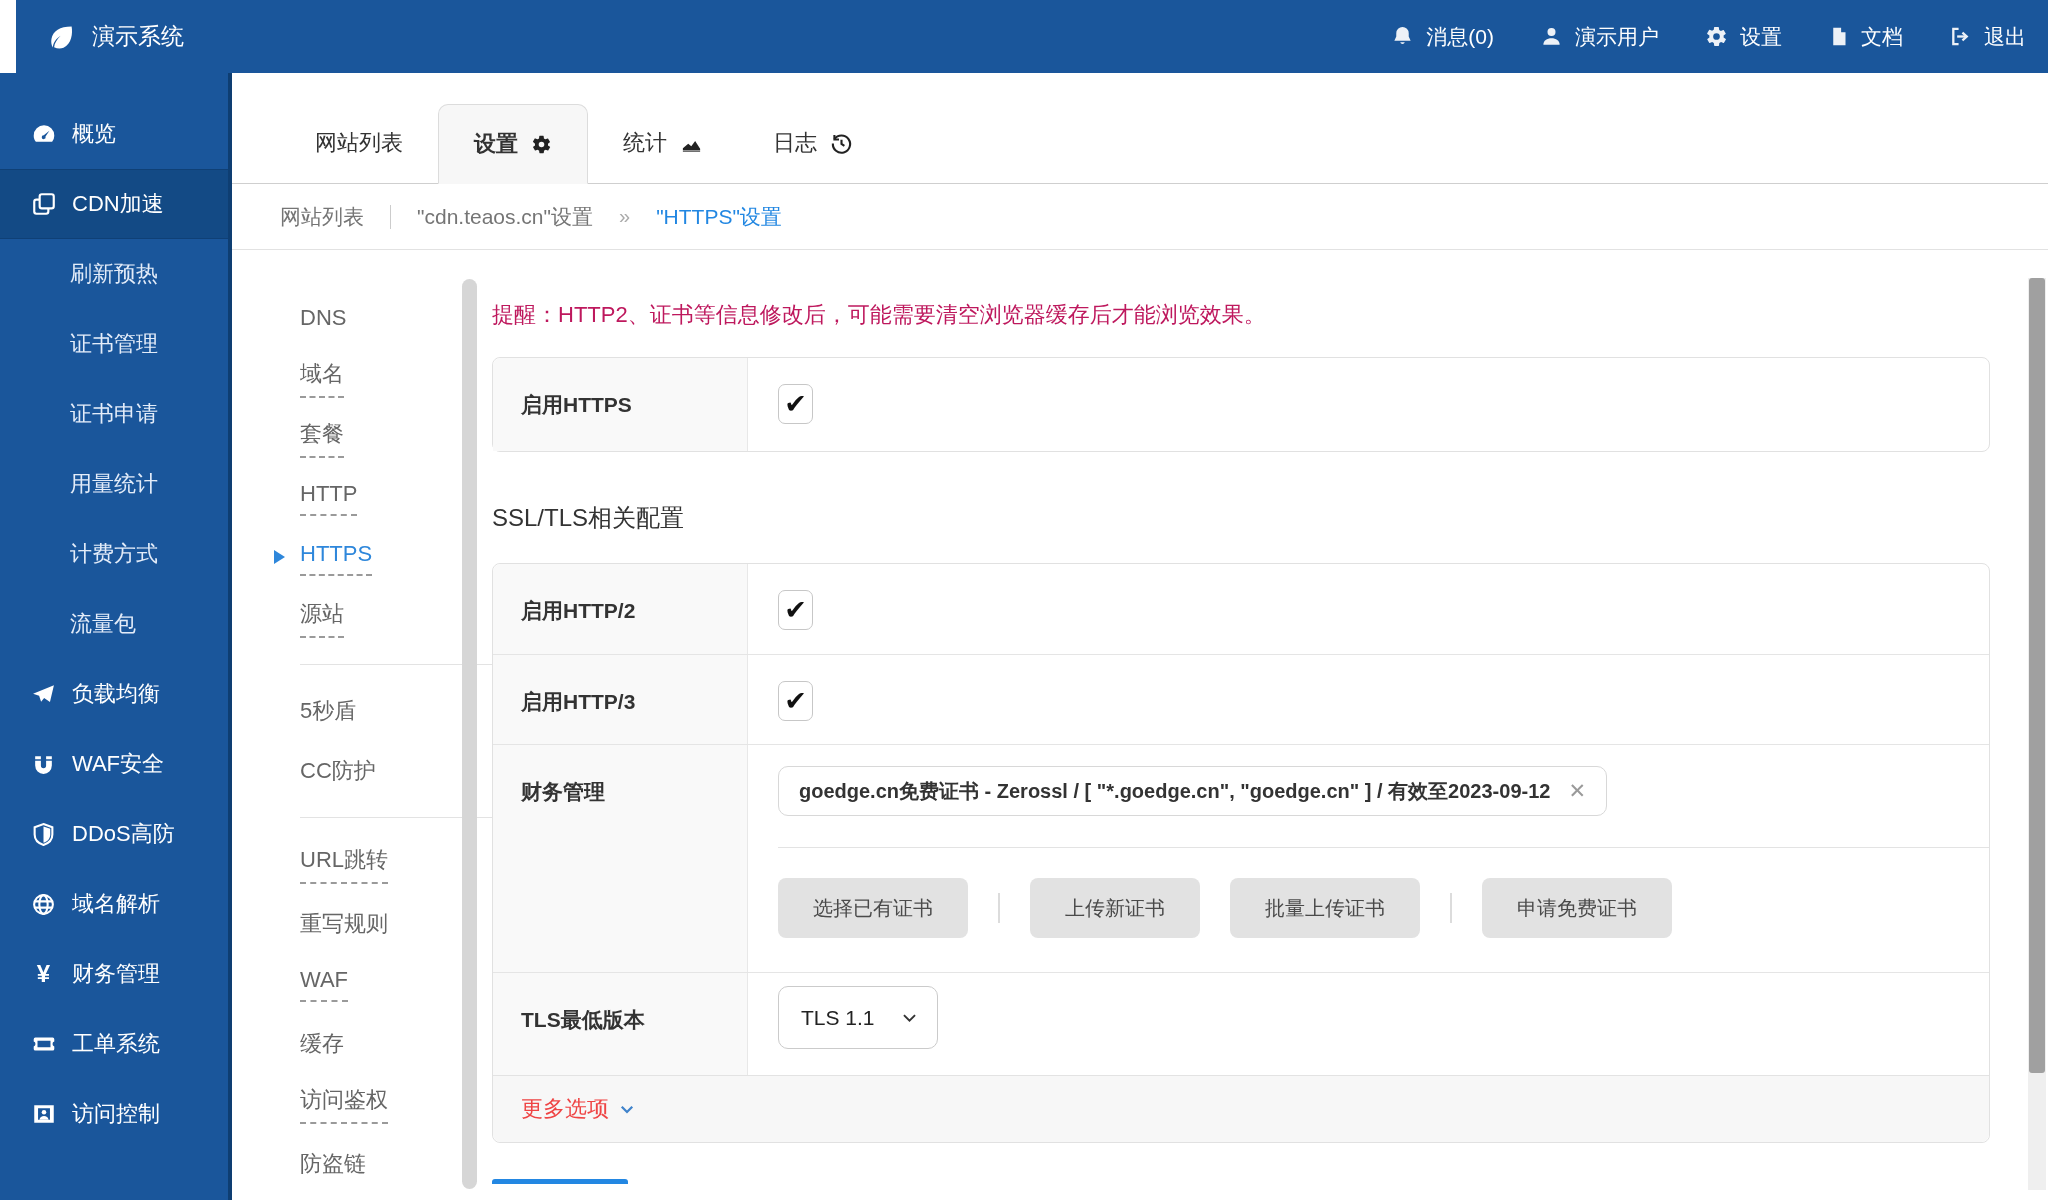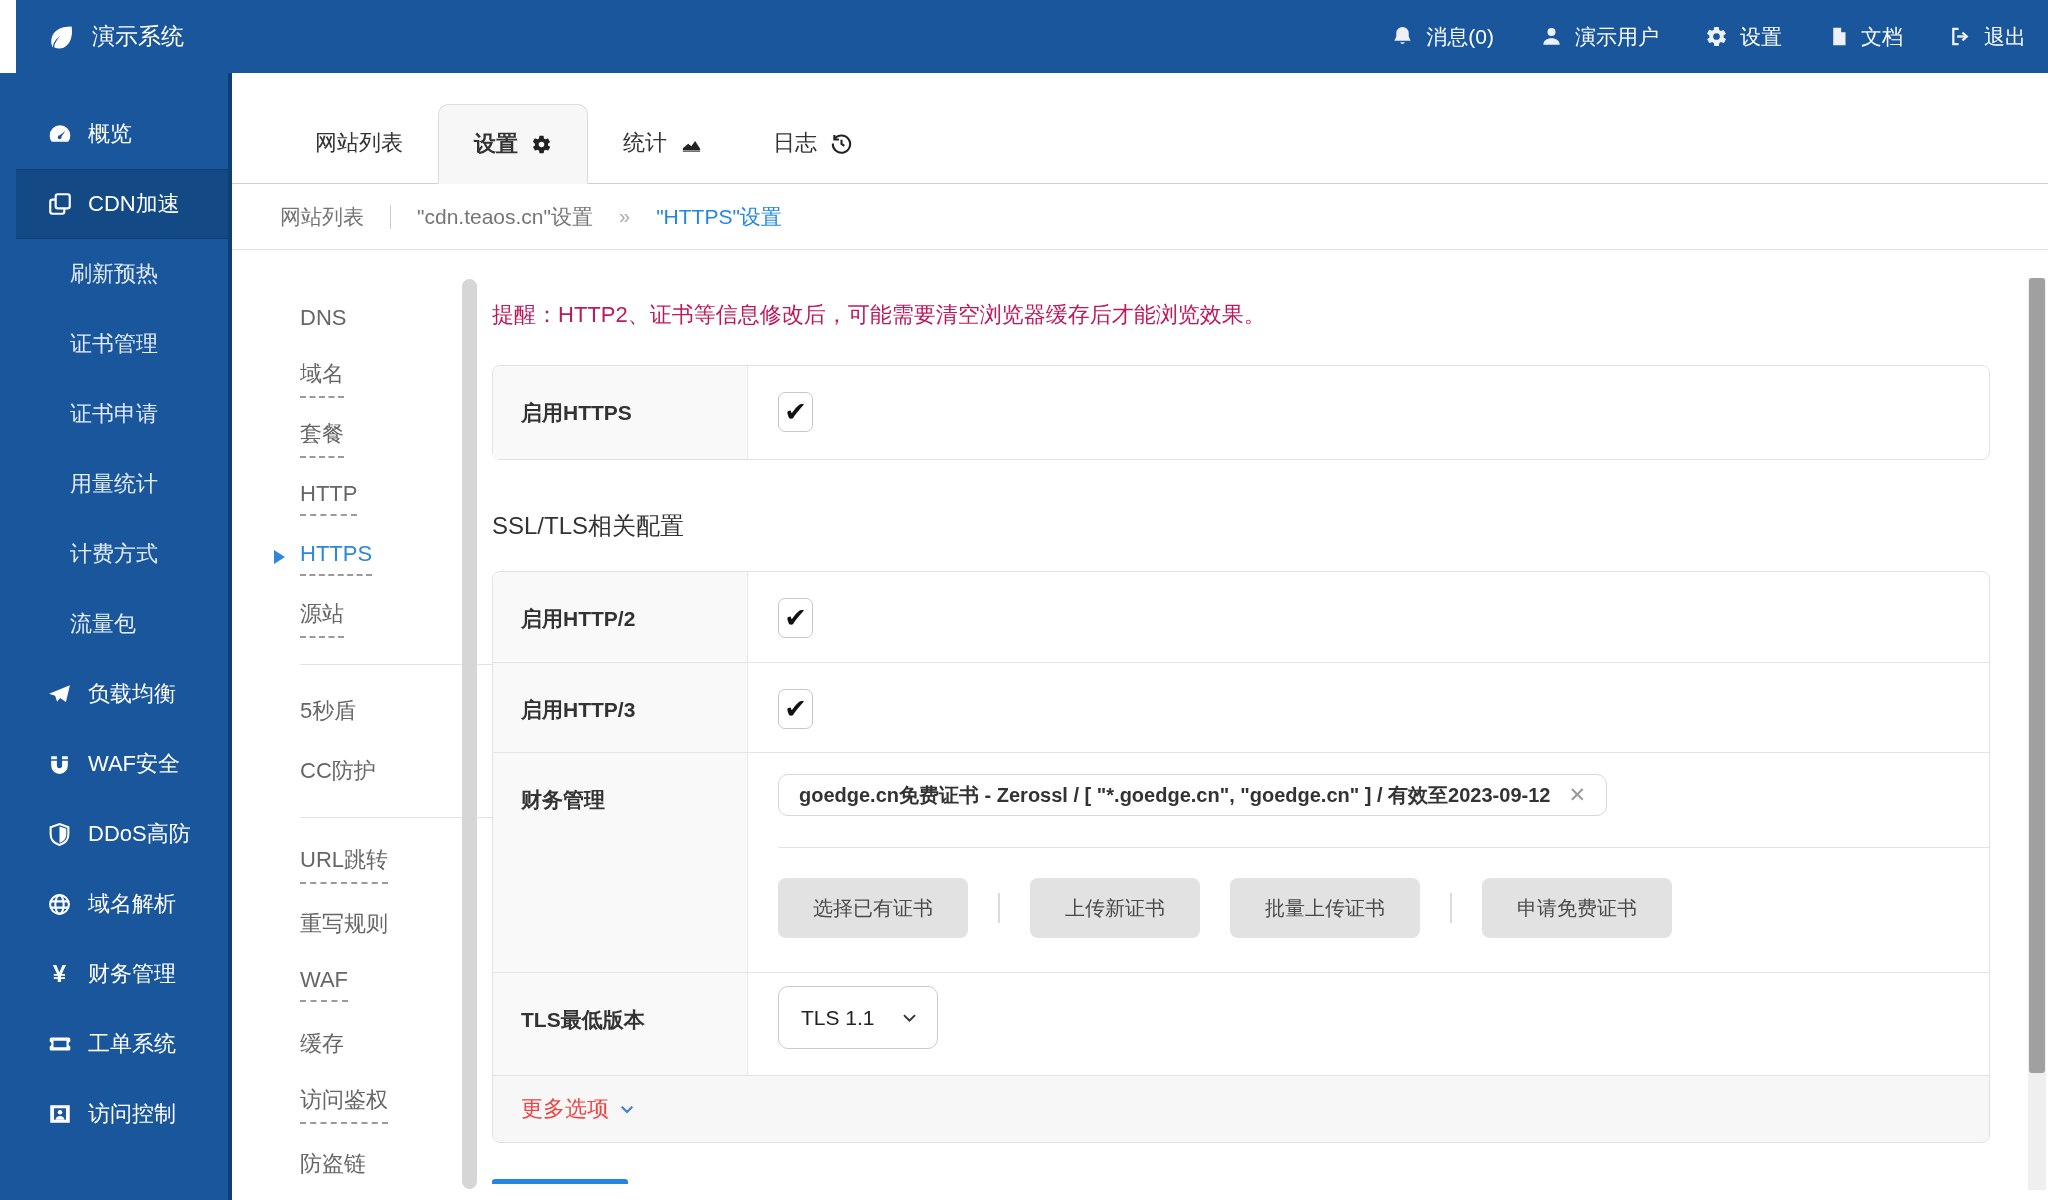--- a/index.html
+++ b/index.html
@@ -12,21 +12,21 @@
     display:flex; align-items:center; justify-content:space-between; color:#fff; z-index:5; }
   .logo { display:flex; align-items:center; gap:16px; padding-left:30px; font-size:23px; }
   .topnav { display:flex; align-items:center; gap:46px; padding-right:38px; }
   .topnav-item { display:flex; align-items:center; gap:12px; font-size:21px; color:#fff; cursor:pointer; }
   .topnav-item .icon { opacity:.92; }
 
   
   .sidebar { position:absolute; left:0; top:73px; width:232px; height:1127px; background:#1a569b;
     border-right:4px solid #0e3e72; padding-top:26px; color:#fff; }
   .nav-item { height:70px; display:flex; align-items:center; font-size:22px; cursor:pointer; }
-  .nav-main { padding-left:30px; gap:15px;margin-left:16px; }
+  .nav-main { padding-left:30px; gap:15px; }
   .nav-main .icon { width:27px; display:flex; justify-content:center; }
   .nav-sub { padding-left:70px; font-size:22px; color:#e3ecf9; }
   .nav-item.active { background:#134a85; border-top:1px solid #0f4076; border-bottom:1px solid #0f4076; }
 
   
   .content { position:absolute; left:232px; top:70px; width:1816px; height:1127px; background:#fff; }
 
   .tabs-row { height:114px; display:flex; align-items:flex-end; padding-left:48px;
     border-bottom:1px solid #cfcfcf; }
   .tab { height:80px; padding:0 35px; display:flex; align-items:center; gap:13px;
@@ -55,39 +55,39 @@
     border-left:11px solid #2e87db; border-top:7px solid transparent; border-bottom:7px solid transparent; }
   .submenu-divider { width:194px; border-top:1px solid #e3e3e3; margin:16px 0; }
 
   .inner-scrollbar { position:absolute; left:230px; top:29px; width:15px; height:910px;
     background:#d6d6d6; border-radius:8px; }
 
   
   .main-panel { flex:1; padding:50px 58px 0 30px; }
   .notice { font-size:22px; color:#be185d; }
 
-  .cfg-table { margin-top:35px; border:1px solid #e1e1e1; border-radius:8px; background:#fff; }
+  .cfg-table { margin-top:27px; border:1px solid #e1e1e1; border-radius:8px; background:#fff; }
   .cfg-row { display:flex; }
   .cfg-row + .cfg-row { border-top:1px solid #e5e5e5; }
   .cell-label { width:255px; flex:0 0 255px; background:#f9f9f9; border-right:1px solid #e8e8e8;
     padding:33px 0 0 28px; font-size:21px; font-weight:bold; color:#333; }
   .cell-value { flex:1; }
   .row-h94 { min-height:93px; }
   .row-h90 { min-height:90px; }
   .cfg-table > .cfg-row:first-child .cell-label { border-radius:8px 0 0 0; }
 
   .checkbox { margin:26px 0 0 30px; width:35px; height:40px; border:1px solid #c7c7c7; border-radius:7px;
     display:flex; align-items:center; justify-content:center; background:#fff; cursor:pointer; }
   .checkbox .mark { font-size:27px; color:#111; font-weight:bold; line-height:1; }
 
   .section-title { margin-top:50px; font-size:24px; color:#333; font-weight:500; }
   .cfg-table.second { margin-top:29px; }
 
   .cert-cell { padding:21px 0 34px 30px; }
-  .cert-tag { display:inline-flex; align-items:center; gap:18px; height:42px; padding:0 20px;
+  .cert-tag { display:inline-flex; align-items:center; gap:18px; height:50px; padding:0 20px;
     border:1px solid #d8d8d8; border-radius:10px; font-size:20px; font-weight:bold; color:#333; }
   .cert-close { color:#9a9a9a; font-size:21px; font-weight:bold; cursor:pointer; }
   .cert-divider { height:1px; background:#e3e3e3; margin-top:31px; }
   .cert-buttons { margin-top:30px; display:flex; align-items:center; gap:30px; }
   .btn { height:60px; padding:0 35px; background:#e2e2e2; border:none; border-radius:8px;
     font-size:20px; font-weight:500; color:#4a4a4a; font-family:inherit; display:flex; align-items:center; cursor:pointer; }
   .btn-sep { width:2px; height:30px; background:#dcdcdc; }
 
   .tls-row { min-height:103px; }
   .select-box { margin:13px 0 0 30px; width:160px; height:63px; border:1px solid #cbcbcb; border-radius:10px;

